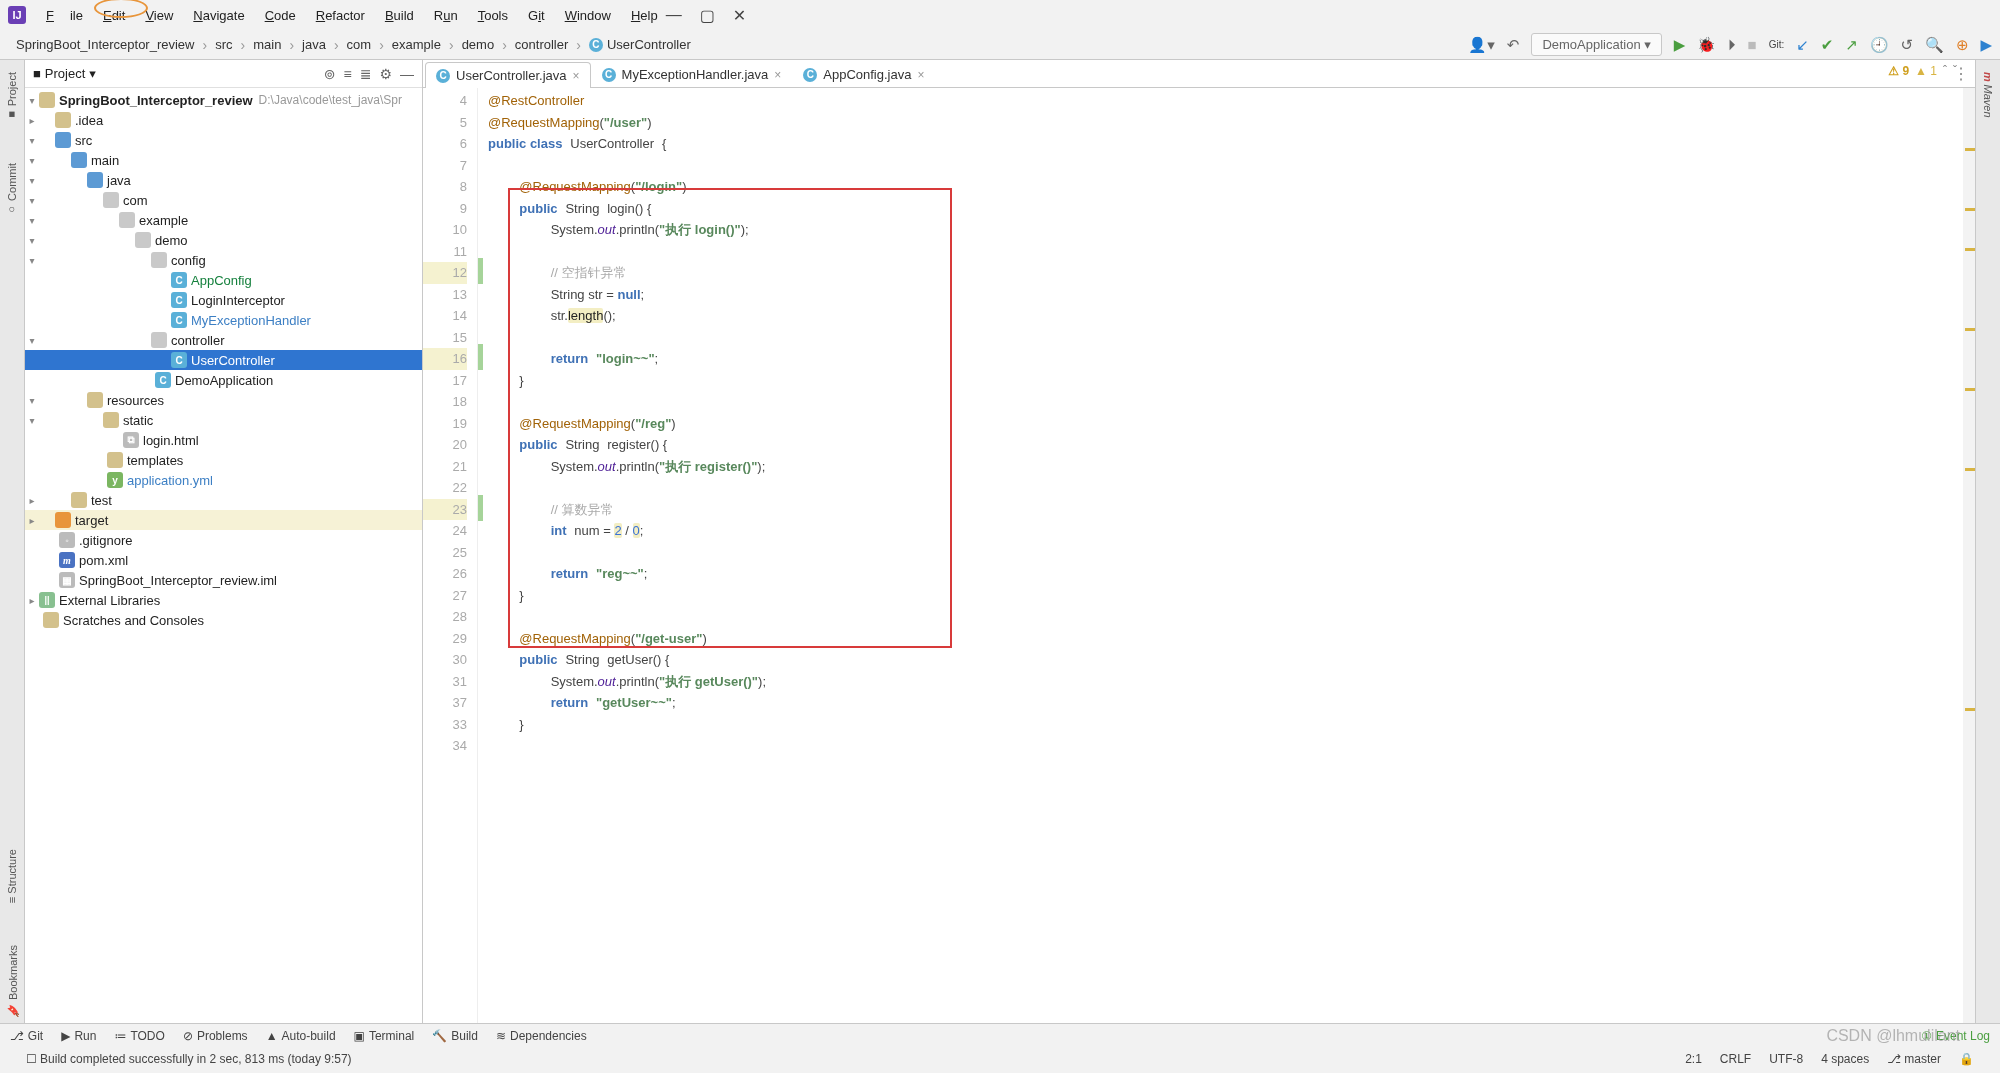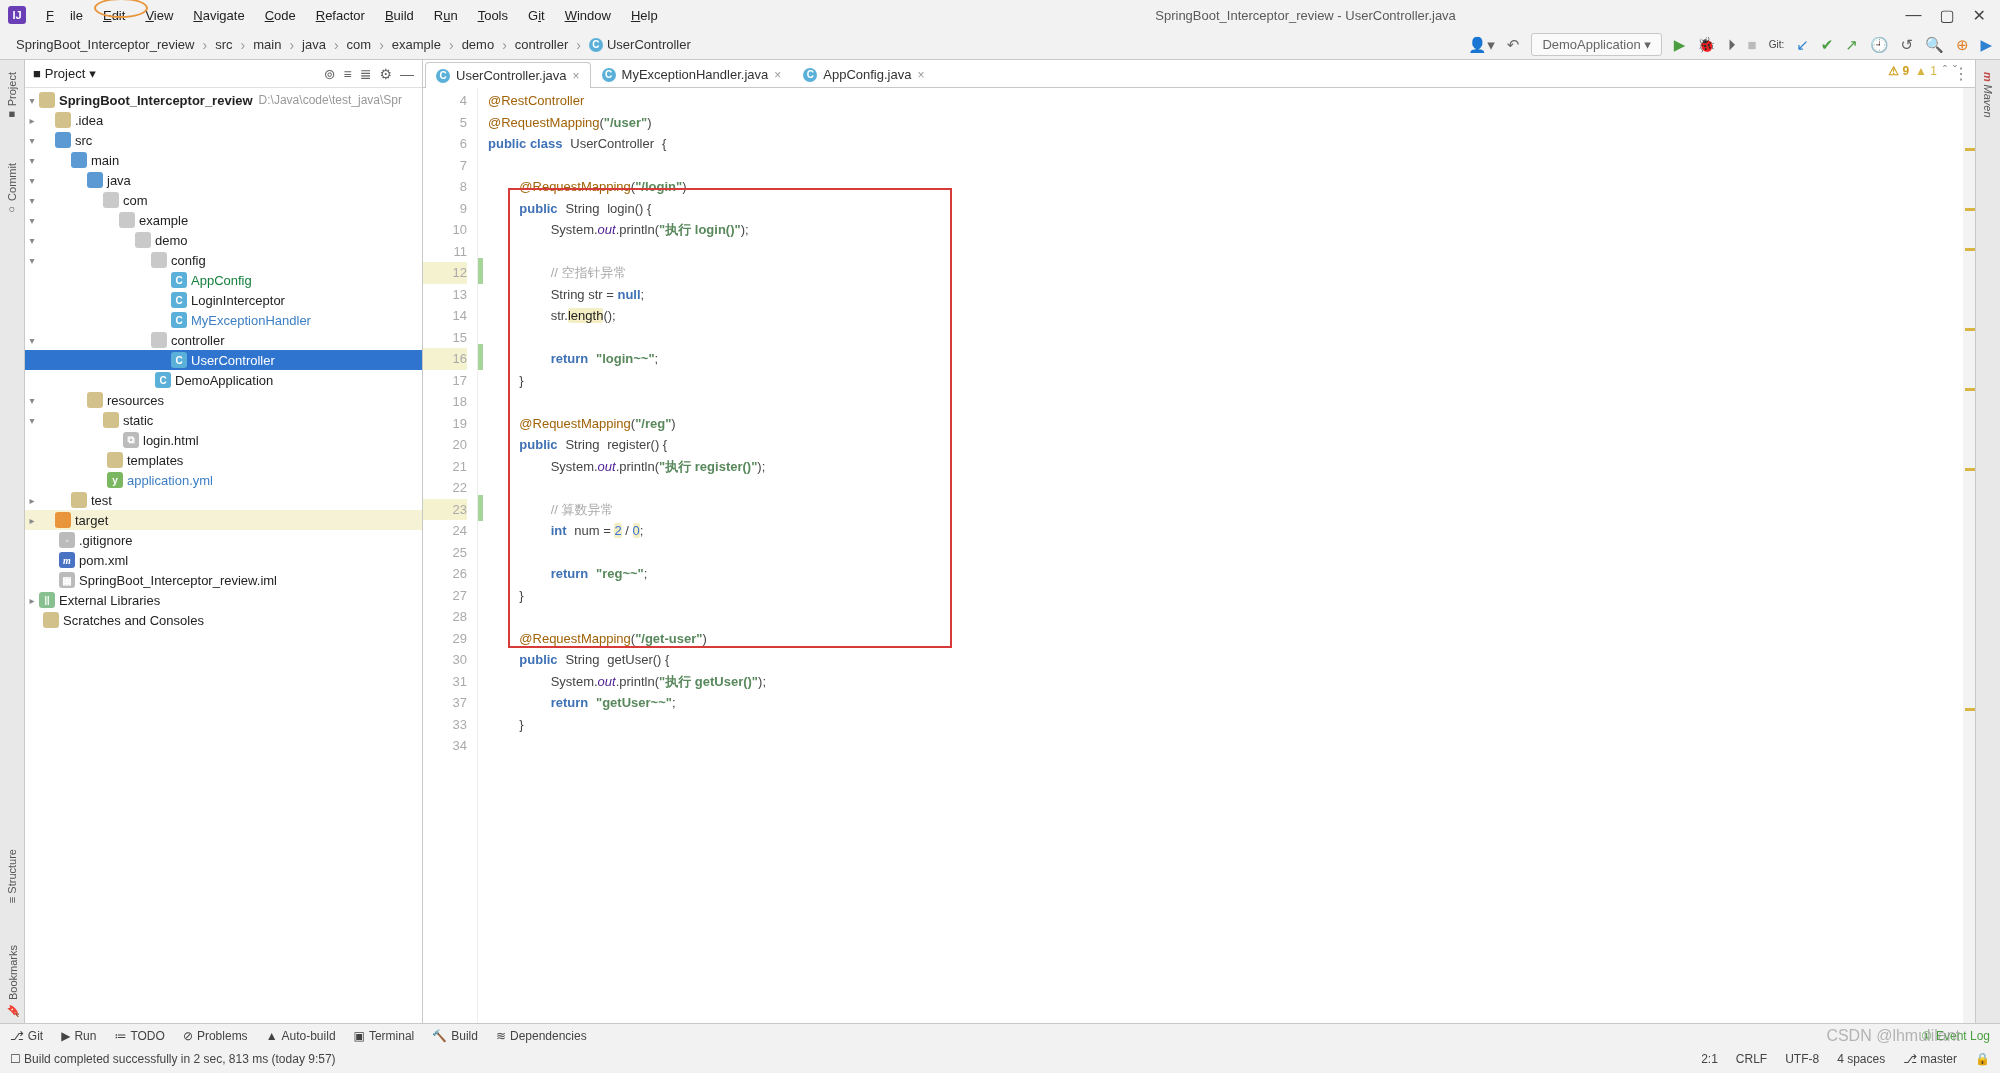--- a/index.html
+++ b/index.html
@@ -79,21 +79,21 @@
 .badge-err{color:#d0a020;font-weight:bold;}
 .tri{color:#d8b442;}
 .stripe{position:absolute;right:0;top:0;width:12px;height:100%;background:#f3f3f3;}
 .stripe .m{position:absolute;right:0;width:10px;height:3px;background:#d8b442;}
 .vcs-stripe{position:absolute;left:0;top:0;width:6px;height:100%;}
 .vcs-stripe .v{position:absolute;left:0;width:5px;background:#a6d49a;}
 .bot-tools { height:24px; border-top:1px solid #c8c8c8; display:flex; align-items:center; gap:18px; padding:0 10px; font-size:12px; color:#444;}
 .bot-tools span{display:flex;align-items:center;gap:4px;cursor:pointer;}
 .bot-tools .sp{flex:1;}
 .evlog{color:#4a9e3f;}
-.status { height:24px; display:flex;align-items:center;padding:0 10px;font-size:12px;color:#444;gap:18px;}
+.status { height:24px; display:flex;align-items:center;padding:0 26px;font-size:12px;color:#444;gap:18px;}
 .status .sp{flex:1;}
 .wm{position:absolute;right:40px;bottom:28px;color:#999;font-size:16px;opacity:.7;}
 .circle-ellipse{position:absolute;top:-2px;left:94px;width:54px;height:20px;border:2px solid #e8953b;border-radius:50%;}
 </style>
 </head>
 <body>
 
 <div class="titlebar">
   <div class="circle-ellipse"></div>
   <div class="logo">IJ</div>
@@ -104,21 +104,20 @@
     <span><u>N</u>avigate</span>
     <span><u>C</u>ode</span>
     <span><u>R</u>efactor</span>
     <span><u>B</u>uild</span>
     <span>R<u>u</u>n</span>
     <span><u>T</u>ools</span>
     <span>G<u>i</u>t</span>
     <span><u>W</u>indow</span>
     <span><u>H</u>elp</span>
   </div>
-  <div class="title-center">SpringBoot_Interceptor_review - UserController.java</div>
   <div class="win-ctrl">
     <span>―</span>
     <span>▢</span>
     <span>✕</span>
   </div>
 </div>
 
 <div class="toolbar">
   <div class="crumbs">
     <span class="crumb">SpringBoot_Interceptor_review</span>

